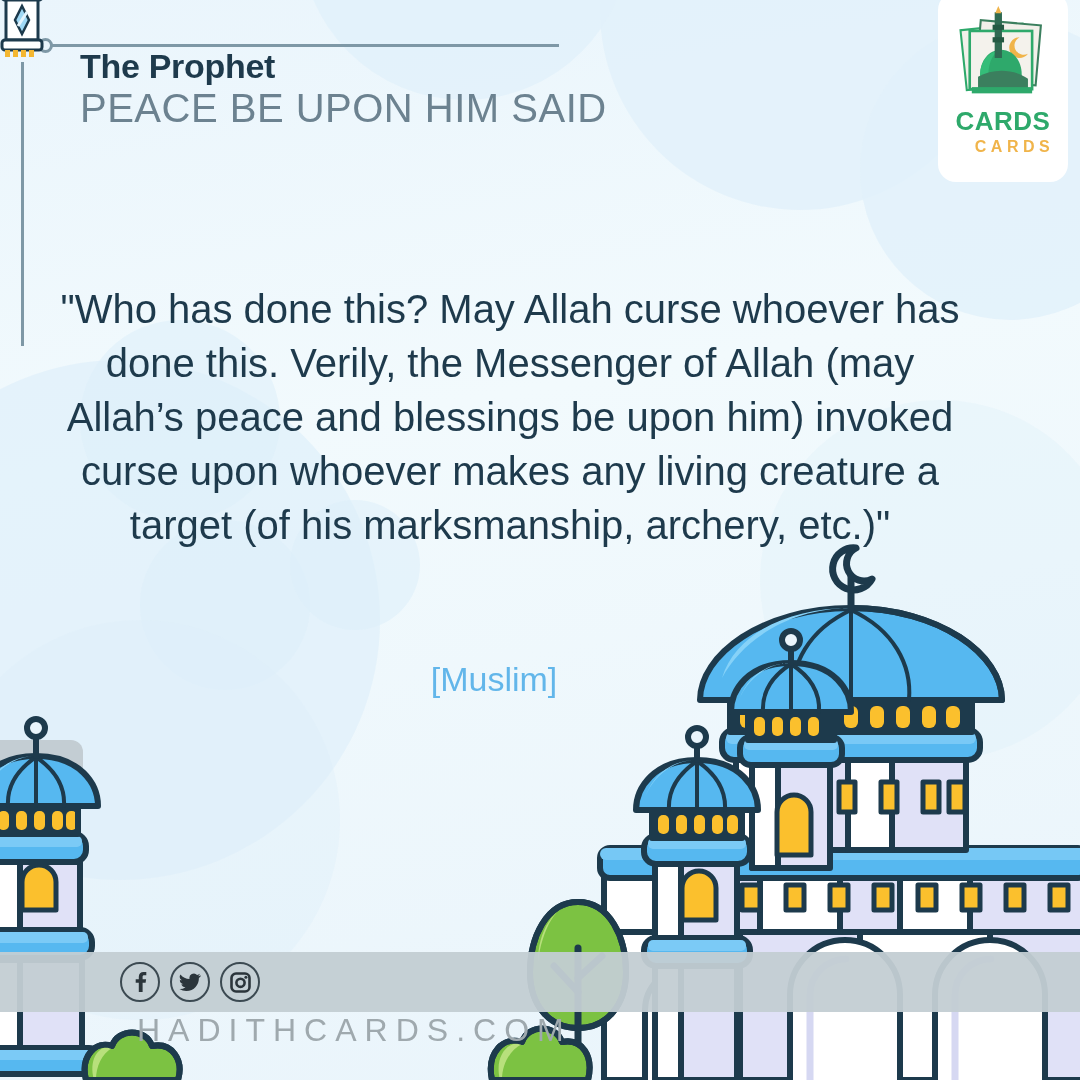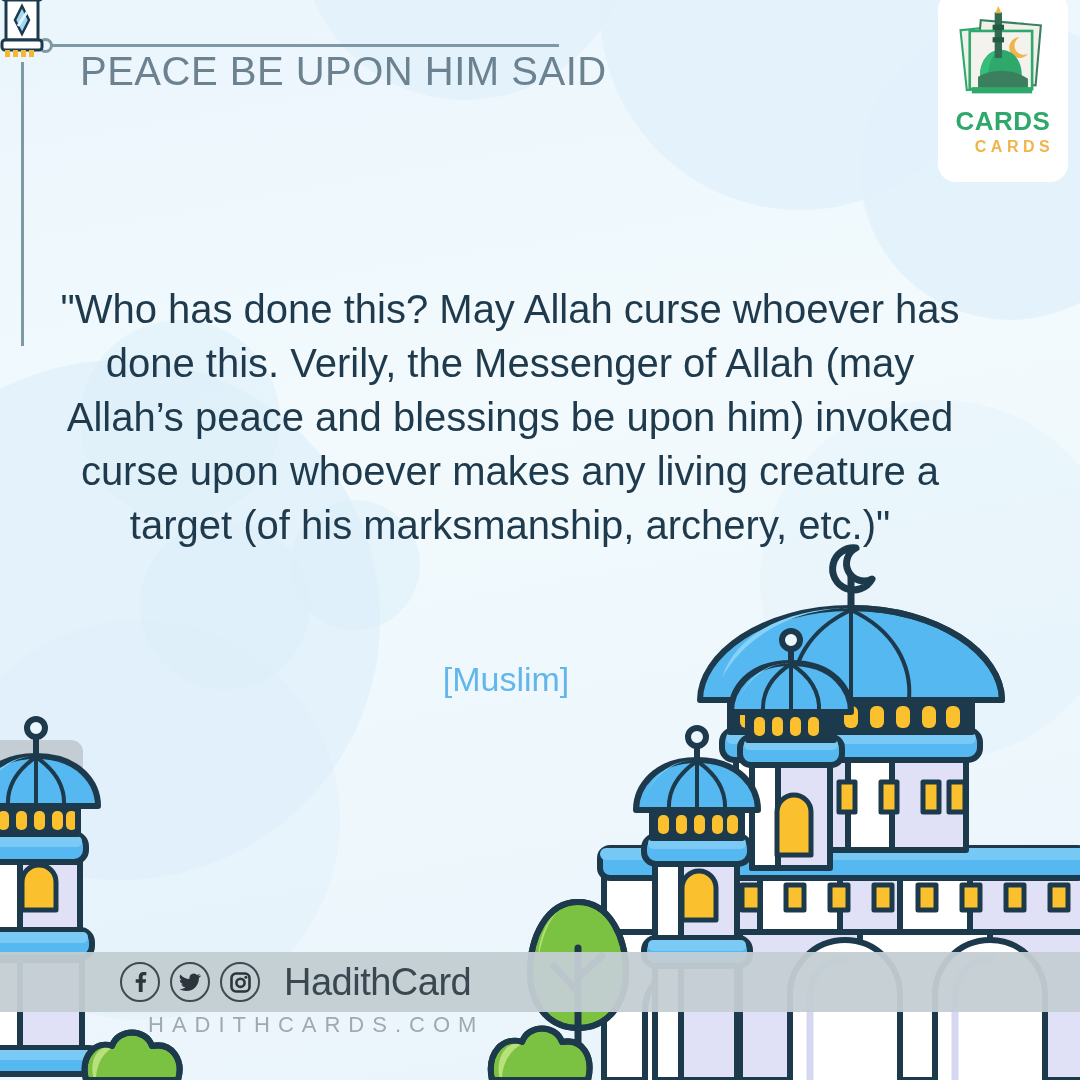--- a/index.html
+++ b/index.html
@@ -52,21 +52,21 @@
     margin-top:2px; font-weight:400;
   }
 
   
   #quote {
     position:absolute; left:60px; top:282px; width:900px;
     text-align:center; color:#1E3A4C;
     font-size:40px; line-height:1.35; font-weight:400;
   }
   #source {
-    position:absolute; left:56px; top:660px; width:900px;
+    position:absolute; left:44px; top:660px; width:900px;
     text-align:center; color:#62B6EA; font-size:34px;
   }
 
   
   #lang-badge {
     position:absolute; left:0; top:740px;
     background:#C3CDD3; color:#5B6B73;
     font-size:27px; padding:11px 26px 13px 24px;
     border-radius:0 12px 12px 0;
   }
@@ -102,22 +102,22 @@
     width:40px; height:40px; border-radius:50%;
     border:2.5px solid #3C4A52;
     display:flex; align-items:center; justify-content:center;
     color:#2B353B;
   }
   #handle {
     margin-left:14px; font-size:38px; color:#3A4750; font-weight:400;
     letter-spacing:-.5px;
   }
   #website {
-    position:absolute; left:148px; top:1012px;
-    font-size:22px; color:#9FA9AE; letter-spacing:8px;
+    position:absolute; left:137px; top:1012px;
+    font-size:32px; color:#9FA9AE; letter-spacing:8px;
   }
 
   
   #illo { position:absolute; left:0; top:0; width:1080px; height:1080px; }
 </style>
 </head>
 <body>
 
 <div id="card">
 
@@ -144,20 +144,21 @@
       <path d="M22 36 L31 22" stroke="#E4F4FD" stroke-width="3"></path>
       <rect x="6" y="50" width="40" height="10" rx="3" fill="#FFFFFF" stroke="#1D3A4C" stroke-width="3"></rect>
       <rect x="9" y="60" width="5" height="7" fill="#F4B731"></rect>
       <rect x="17" y="60" width="5" height="7" fill="#F4B731"></rect>
       <rect x="25" y="60" width="5" height="7" fill="#F4B731"></rect>
       <rect x="33" y="60" width="5" height="7" fill="#F4B731"></rect>
     </svg>
   </div>
 
   <div id="head">
+    <div id="the-prophet">The Prophet</div>
     <div id="pbuh">PEACE BE UPON HIM SAID</div>
   </div>
 
   <div id="quote">"Who has done this? May Allah curse whoever has done this. Verily, the Messenger of Allah (may Allah’s peace and blessings be upon him) invoked curse upon whoever makes any living creature a target (of his marksmanship, archery, etc.)"</div>
   <div id="source">[Muslim]</div>
 
   <div id="lang-badge">En</div>
 
   <div id="logo">
     <svg id="logo-mark" viewBox="0 0 100 100">
@@ -363,17 +364,16 @@
           <path d="M21.5 2.6c-.8.35-1.65.6-2.55.7a4.4 4.4 0 0 0 1.95-2.45c-.85.5-1.8.88-2.8 1.08A4.43 4.43 0 0 0 10.55 6a12.56 12.56 0 0 1-9.1-4.62 4.42 4.42 0 0 0 1.37 5.9c-.72-.02-1.4-.22-2-.55v.06a4.43 4.43 0 0 0 3.55 4.34c-.66.18-1.35.2-2.02.08a4.43 4.43 0 0 0 4.13 3.07A8.88 8.88 0 0 1 .5 16.1a12.52 12.52 0 0 0 6.78 1.99c8.14 0 12.6-6.74 12.6-12.58l-.01-.57a8.98 8.98 0 0 0 2.2-2.29z" fill="#2B353B"></path>
         </svg>
     </div>
     <div class="soc">
       <svg width="21" height="21" viewBox="0 0 21 21">
           <rect x="1.5" y="1.5" width="18" height="18" rx="4.5" fill="none" stroke="#2B353B" stroke-width="2.6"></rect>
           <circle cx="10.5" cy="10.8" r="4.1" fill="none" stroke="#2B353B" stroke-width="2.6"></circle>
           <circle cx="15.9" cy="5.2" r="1.5" fill="#2B353B"></circle>
         </svg>
     </div>
-    <div id="handle">HadithCard</div>
   </div>
   <div id="website">HADITHCARDS.COM</div>
 
 </div>
 
 </body></html>

